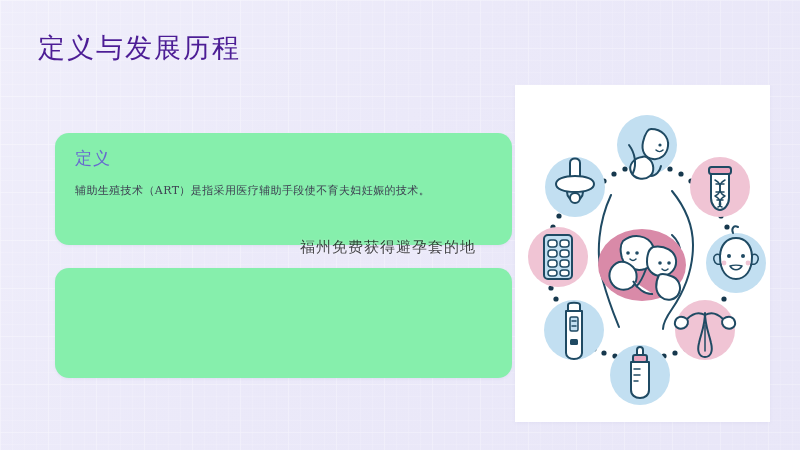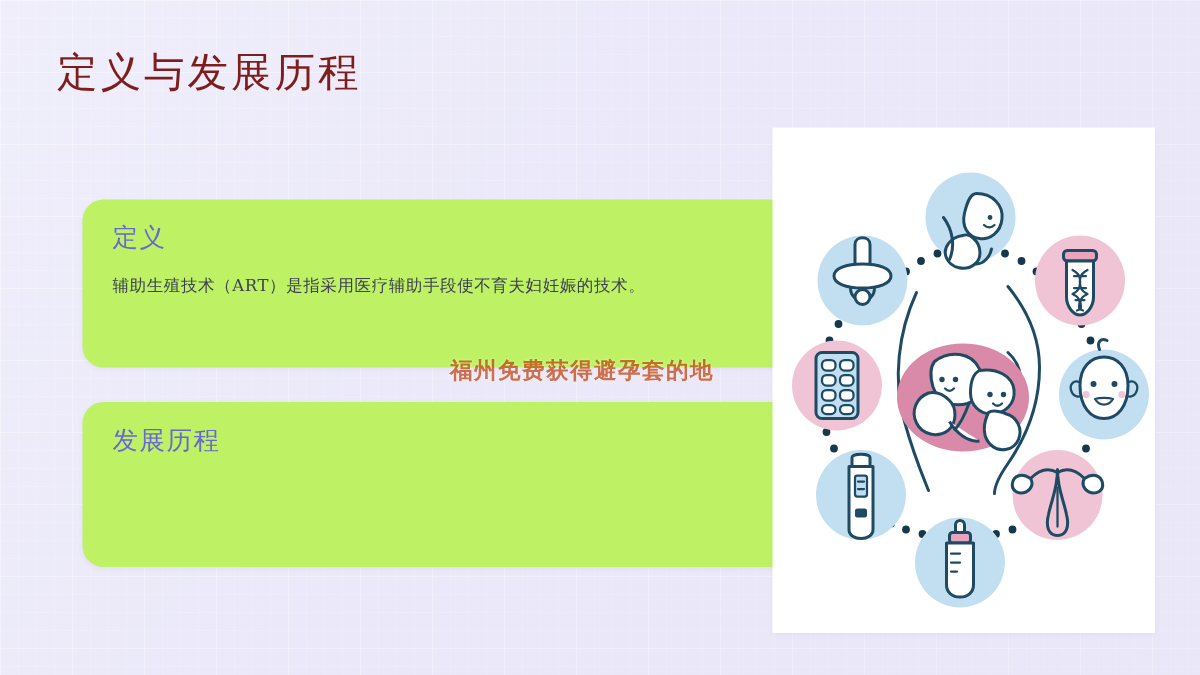--- a/index.html
+++ b/index.html
@@ -21,52 +21,51 @@
     background-size:48px 48px,48px 48px,12px 12px,12px 12px;
   }
   #vignette{
     position:absolute;inset:0;
     background:linear-gradient(125deg, #f2f1fb 0%, #eae8f8 45%, #e6e4f6 100%);
     opacity:.55;pointer-events:none;
   }
 
   #title{
     position:absolute;left:38px;top:30px;
-    font-size:27px;letter-spacing:2px;color:#7f1d1d;
+    font-size:27px;letter-spacing:2px;color:#4c1d95;
     font-weight:400;
     font-family:"DejaVu Serif","Liberation Serif",serif;
   }
 
   .card{
     position:absolute;left:55px;
-    background:#bef264;
+    background:#86efac;
     border-radius:14px;
     box-shadow:0 1px 3px rgba(90,85,150,.07);
-    padding-left:21px;
   }
   #card-definition{top:133px;width:457px;height:112px;}
   #card-history{top:268px;width:457px;height:110px;}
 
   .card-title{
     position:absolute;left:20px;top:14px;
     font-size:17px;color:#6769cf;letter-spacing:1px;
     font-family:"DejaVu Serif","Liberation Serif",serif;
   }
   .card-body{
     position:absolute;left:20px;top:48px;right:14px;
     font-size:11px;line-height:20px;color:#3d4152;letter-spacing:.4px;
     font-family:"DejaVu Serif","Liberation Serif",serif;
   }
 
   #watermark{
     position:absolute;left:300px;top:238px;
     font-size:15px;letter-spacing:1px;
-    color:#c2410c;opacity:.72;
+    color:#000000;opacity:.72;
     font-family:"DejaVu Sans","Liberation Sans",sans-serif;
-    font-weight:700;
+    font-weight:400;
     white-space:nowrap;
     text-shadow:0 0 2px rgba(255,255,255,.8);
   }
 
   #illustration-panel{
     position:absolute;left:515px;top:85px;width:255px;height:337px;
     background:#ffffff;
     box-shadow:0 1px 4px rgba(90,85,150,.06);
   }
   #illustration-panel svg{display:block;}
@@ -78,21 +77,20 @@
 <div id="vignette"></div>
 
 <div id="title">定义与发展历程</div>
 
 <div class="card" id="card-definition">
   <div class="card-title">定义</div>
   <div class="card-body">辅助生殖技术（ART）是指采用医疗辅助手段使不育夫妇妊娠的技术。</div>
 </div>
 
 <div class="card" id="card-history">
-  <div class="card-title">发展历程</div>
 </div>
 
 <div id="watermark">福州免费获得避孕套的地</div>
 
 <div id="illustration-panel">
   <svg width="255" height="337" viewBox="0 0 255 337" xmlns="http://www.w3.org/2000/svg">
     <defs>
       <style>
         .ln{fill:none;stroke:#1f4a63;stroke-width:2;stroke-linecap:round;stroke-linejoin:round;}
         .lnT{fill:none;stroke:#1f4a63;stroke-width:1.5;stroke-linecap:round;stroke-linejoin:round;}

